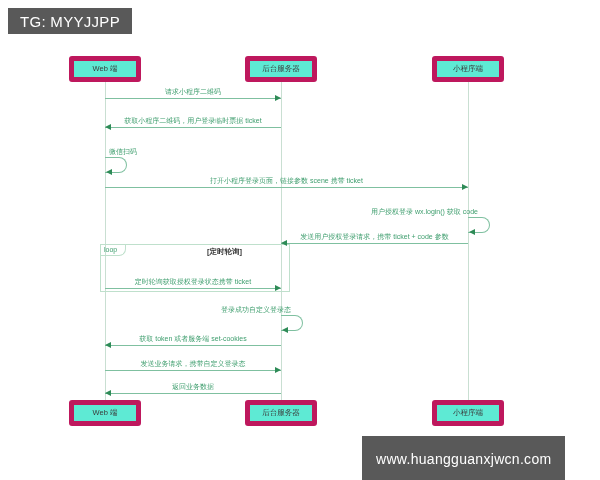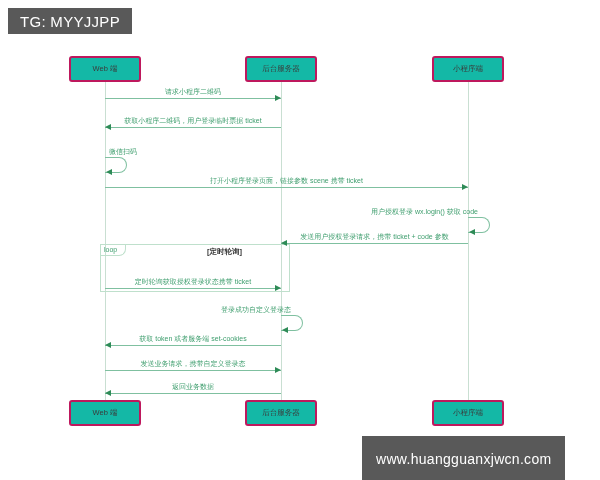--- a/index.html
+++ b/index.html
@@ -22,22 +22,22 @@
     display:flex;align-items:center;justify-content:center;
     white-space:nowrap;
   }
   #tg-badge{left:8px;top:8px;height:26px;padding:0 12px;}
   #wm-badge{left:362px;top:436px;height:30px;padding:8px 14px;font-size:14px;}
 
   
   .participant{
     position:absolute;
     width:72px;height:26px;
-    background:#14b8a6;
-    border:2px solid #be185d;
+    background:#5eead4;
+    border:5px solid #be185d;
     border-radius:3px;
     box-sizing:border-box;
     display:flex;align-items:center;justify-content:center;
     font-size:7.5px;
     color:#3b3b3b;
     white-space:nowrap;
   }
 
   
   .lifeline{

